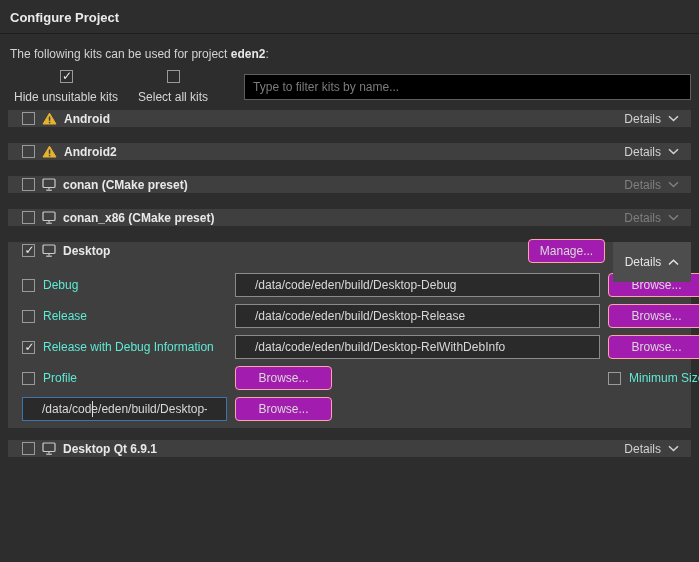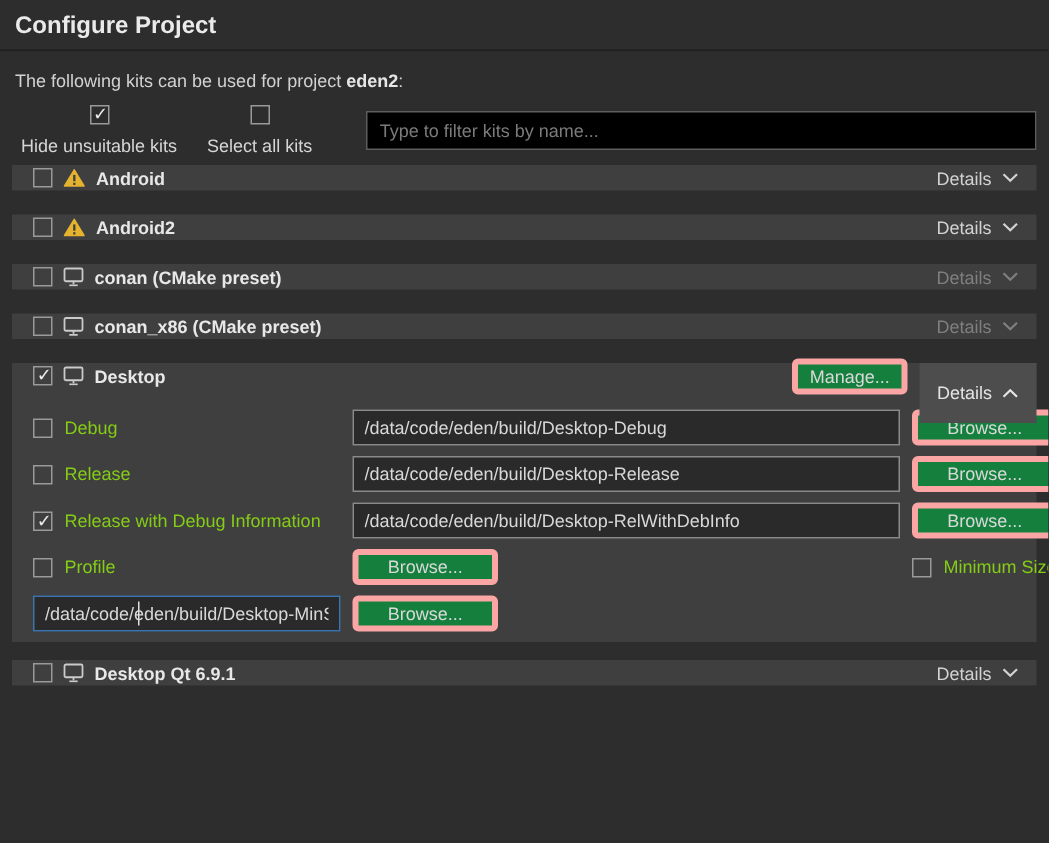--- a/index.html
+++ b/index.html
@@ -2,21 +2,21 @@
 <html><head>
 <meta charset="utf-8">
 <style>
   * { margin:0; padding:0; box-sizing:border-box; }
   html,body { background:#2d2d2d; }
   body { font-family:"Liberation Sans","DejaVu Sans",sans-serif; font-size:12px; color:#d4d4d4; }
   .page { position:relative; width:699px; height:562px; background:#2d2d2d; overflow:hidden; }
 
   
   .title-bar { padding:9px 10px 6px 10px; border-bottom:1px solid #1e1e1e; }
-  .title-bar h1 { font-size:16px; font-weight:bold; color:#eaeaea; line-height:18px; }
+  .title-bar h1 { font-size:13px; font-weight:bold; color:#eaeaea; line-height:18px; }
 
   .intro { margin:13px 10px 12px 10px; color:#d2d2d2; line-height:15px; }
   .intro b { color:#e6e6e6; }
 
   
   .filter-bar { display:flex; align-items:center; margin:12px 8px 0 14px; height:26px; }
   .check-item { display:inline-flex; align-items:center; gap:7px; margin-right:20px; cursor:default; white-space:nowrap; color:#d6d6d6;flex-direction:column; }
 
   .checkbox { position:relative; width:13px; height:13px; border:1px solid #9a9a9a; background:transparent; flex:0 0 auto; }
   .checkbox.checked::after { content:"\2713"; position:absolute; left:0; top:-1px; width:13px; text-align:center; font-size:12px; line-height:13px; color:#ececec; }
@@ -33,28 +33,28 @@
   .kit-header { display:flex; align-items:center; height:17px; padding:0 12px 0 14px; }
   .kit-icon { display:inline-flex; margin-left:7px; flex:0 0 auto; }
   .kit-name { margin-left:7px; font-weight:bold; color:#e8e8e8; }
 
   .details-toggle { display:inline-flex; align-items:center; gap:7px; margin-left:auto; color:#d2d2d2; cursor:pointer; }
   .details-toggle.disabled { color:#7f7f7f; cursor:default; }
   .chev { display:inline-flex; }
 
   
   .kit-row.expanded .kit-header { padding-right:86px; }
-  .btn { display:inline-flex; align-items:center; justify-content:center; height:24px; background:#15803d; border:4px solid #fca5a5; border-radius:4px; color:#d9d9d9; font:inherit; cursor:pointer; }
+  .btn { display:inline-flex; align-items:center; justify-content:center; height:24px; background:#a21caf; border:1px solid #fca5a5; border-radius:4px; color:#d9d9d9; font:inherit; cursor:pointer; }
   .manage-btn { width:77px; margin-left:auto; }
   .details-tab { position:absolute; top:0; right:0; width:78px; height:40px; background:#4d4d4d; display:flex; align-items:center; justify-content:center; gap:7px; color:#e4e4e4; cursor:pointer; }
 
   .build-configs { padding:14px 0 7px 14px; display:grid; grid-template-columns:205px 365px 82px; column-gap:8px; row-gap:7px; align-items:center; }
-  .cfg-label { display:inline-flex; align-items:center; gap:8px; color:#84cc16; white-space:nowrap; }
+  .cfg-label { display:inline-flex; align-items:center; gap:8px; color:#5eead4; white-space:nowrap; }
   .cfg-field { position:relative; height:24px; }
-  .cfg-field input { width:100%; height:24px; background:#2a2a2a; border:1px solid #8a8a8a; color:#d8d8d8; padding:0 7px; font:inherit; outline:none; }
+  .cfg-field input { width:100%; height:24px; background:#2a2a2a; border:1px solid #8a8a8a; color:#d8d8d8; padding:0 19px; font:inherit; outline:none; }
   .cfg-field.focused input { border-color:#3d74ad; }
   .caret { position:absolute; left:70px; top:4px; width:1px; height:16px; background:#e0e0e0; }
   .browse-btn { width:97px; }
 </style>
 </head>
 <body>
 
 <svg width="0" height="0" style="position:absolute">
   <defs>
     <g id="icon-warning">

